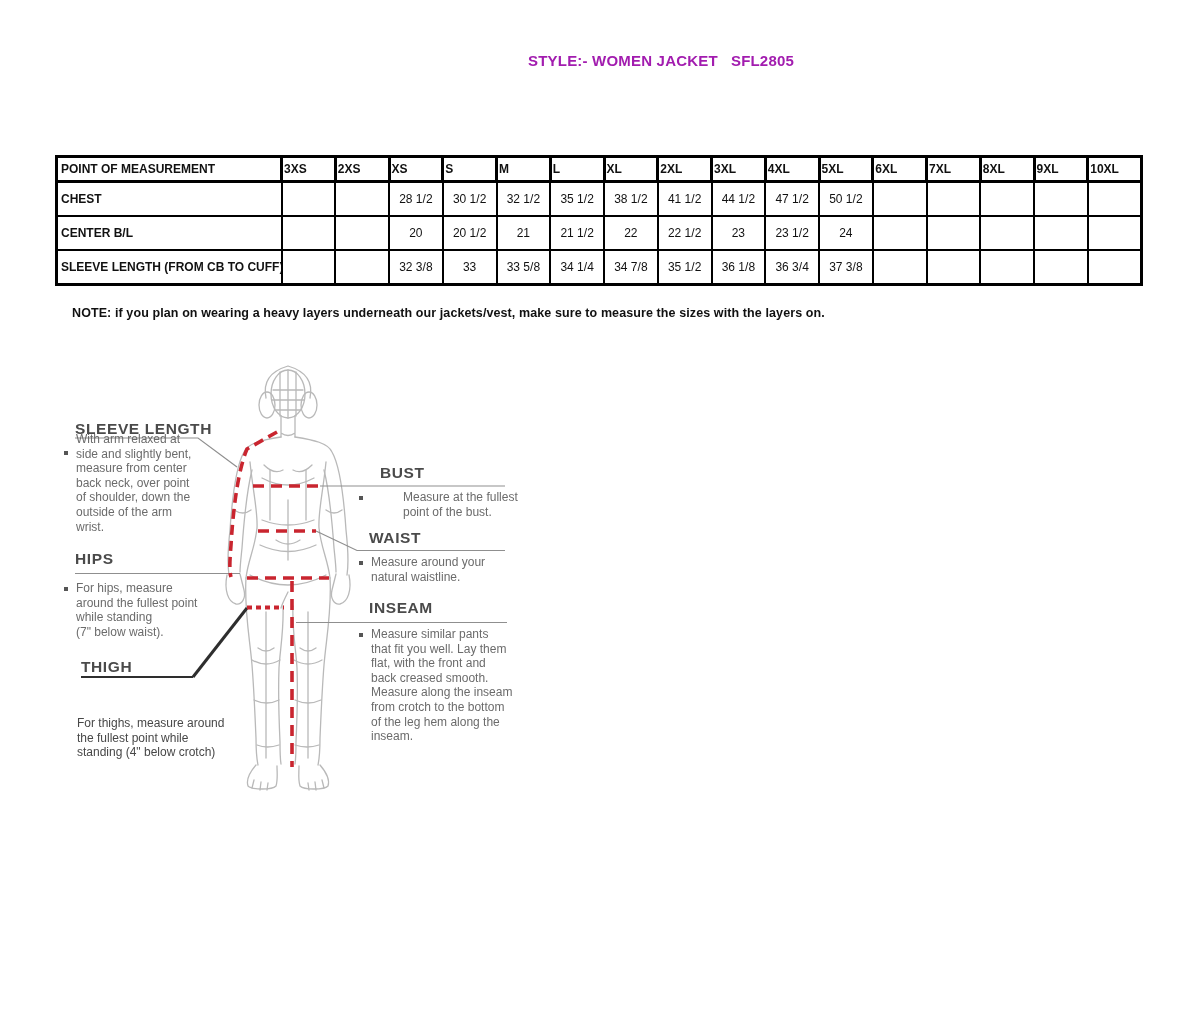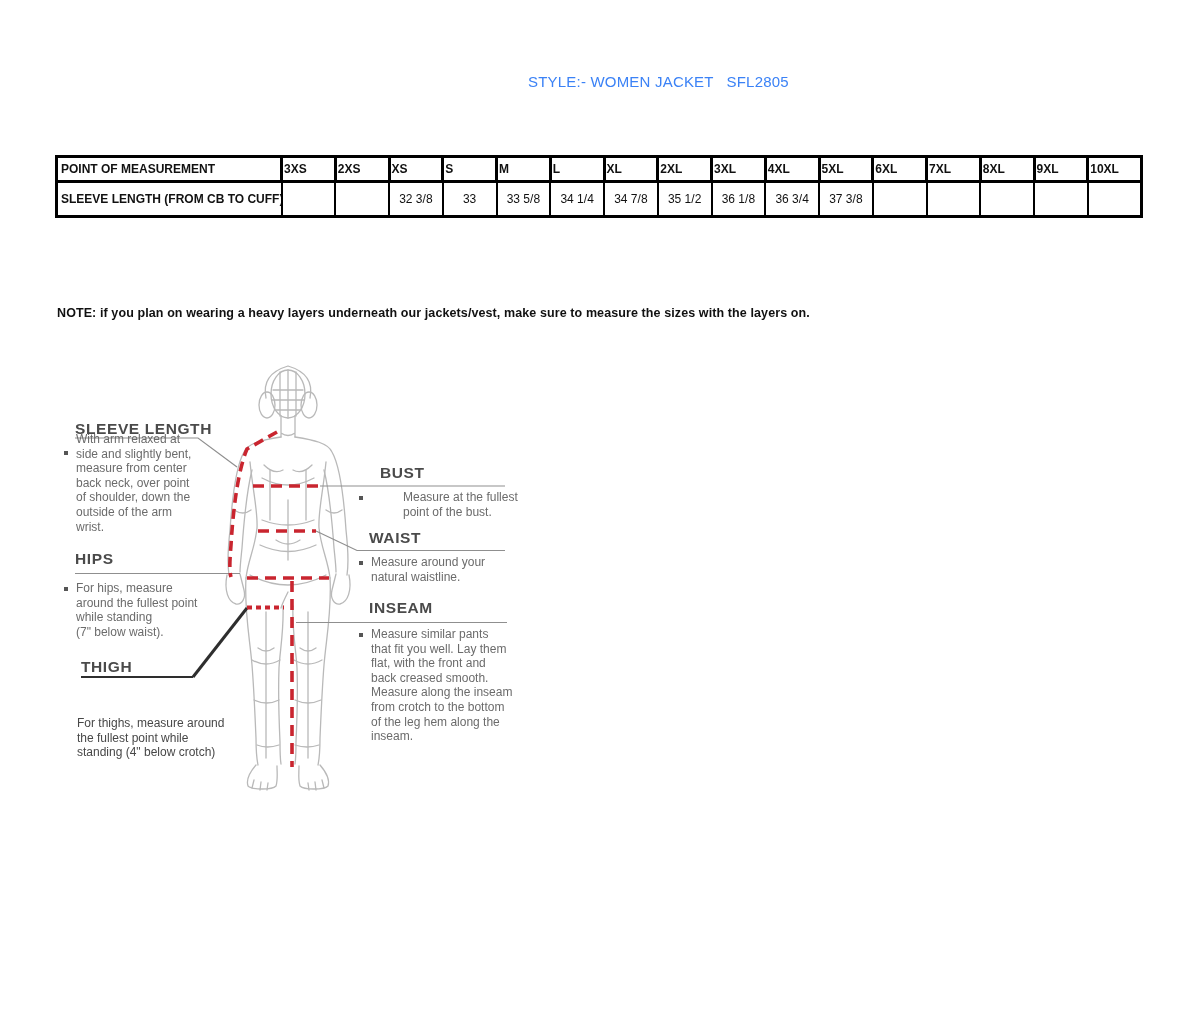--- a/index.html
+++ b/index.html
@@ -3,42 +3,42 @@
 <meta charset="utf-8">
 <style>
   html,body{margin:0;padding:0;}
   body{
     width:1200px;height:1026px;position:relative;background:#ffffff;
     font-family:"Liberation Sans","DejaVu Sans",sans-serif;overflow:hidden;
   }
   .abs{position:absolute;}
   
   .doc-title{
-    left:528px;top:73px;font-size:15px;font-weight:normal;color:#3b82f6;
+    left:528px;top:52px;font-size:15px;font-weight:bold;color:#a21caf;
     white-space:pre;letter-spacing:0.2px;
   }
   
   .size-table{
     left:55px;top:155px;width:1088px;border-collapse:collapse;table-layout:fixed;
     border:3px solid #000;font-size:12px;color:#111;
   }
   .size-table th,.size-table td{overflow:hidden;white-space:nowrap;}
   .size-table thead th{
     border:3px solid #000;font-weight:bold;height:20px;text-align:left;padding:1px 1px;
   }
   .size-table thead th.pom{text-align:left;padding-left:3px;}
   .size-table tbody th.rowlabel{
     border:2px solid #000;font-weight:bold;text-align:left;padding-left:3px;height:30px;
   }
   .size-table tbody td{
     border:2px solid #000;text-align:center;height:30px;font-weight:normal;
   }
   
   .note-line{
-    left:57px;top:306px;font-size:12.5px;font-weight:bold;color:#111;letter-spacing:0.1px;
+    left:72px;top:306px;font-size:12.5px;font-weight:bold;color:#111;letter-spacing:0.1px;
   }
   
   .diag-heading{
     font-size:15.5px;font-weight:bold;color:#4a4a4a;letter-spacing:0.6px;white-space:nowrap;
   }
   .diag-desc{
     font-size:12px;line-height:14.6px;color:#6b6b6b;white-space:pre-line;
   }
   .diag-desc.dark{color:#474747;margin-top:28px;}
   .bullet-sq{
@@ -68,20 +68,58 @@
         <th>5XL</th>
         <th>6XL</th>
         <th>7XL</th>
         <th>8XL</th>
         <th>9XL</th>
         <th>10XL</th>
       </tr>
     </thead>
   <tbody>
       <tr>
+        <th class="rowlabel">CHEST</th>
+        <td></td>
+        <td></td>
+        <td>28 1/2</td>
+        <td>30 1/2</td>
+        <td>32 1/2</td>
+        <td>35 1/2</td>
+        <td>38 1/2</td>
+        <td>41 1/2</td>
+        <td>44 1/2</td>
+        <td>47 1/2</td>
+        <td>50 1/2</td>
+        <td></td>
+        <td></td>
+        <td></td>
+        <td></td>
+        <td></td>
+      </tr>
+      <tr>
+        <th class="rowlabel">CENTER B/L</th>
+        <td></td>
+        <td></td>
+        <td>20</td>
+        <td>20 1/2</td>
+        <td>21</td>
+        <td>21 1/2</td>
+        <td>22</td>
+        <td>22 1/2</td>
+        <td>23</td>
+        <td>23 1/2</td>
+        <td>24</td>
+        <td></td>
+        <td></td>
+        <td></td>
+        <td></td>
+        <td></td>
+      </tr>
+      <tr>
         <th class="rowlabel">SLEEVE LENGTH (FROM CB TO CUFF)</th>
         <td></td>
         <td></td>
         <td>32 3/8</td>
         <td>33</td>
         <td>33 5/8</td>
         <td>34 1/4</td>
         <td>34 7/8</td>
         <td>35 1/2</td>
         <td>36 1/8</td>

